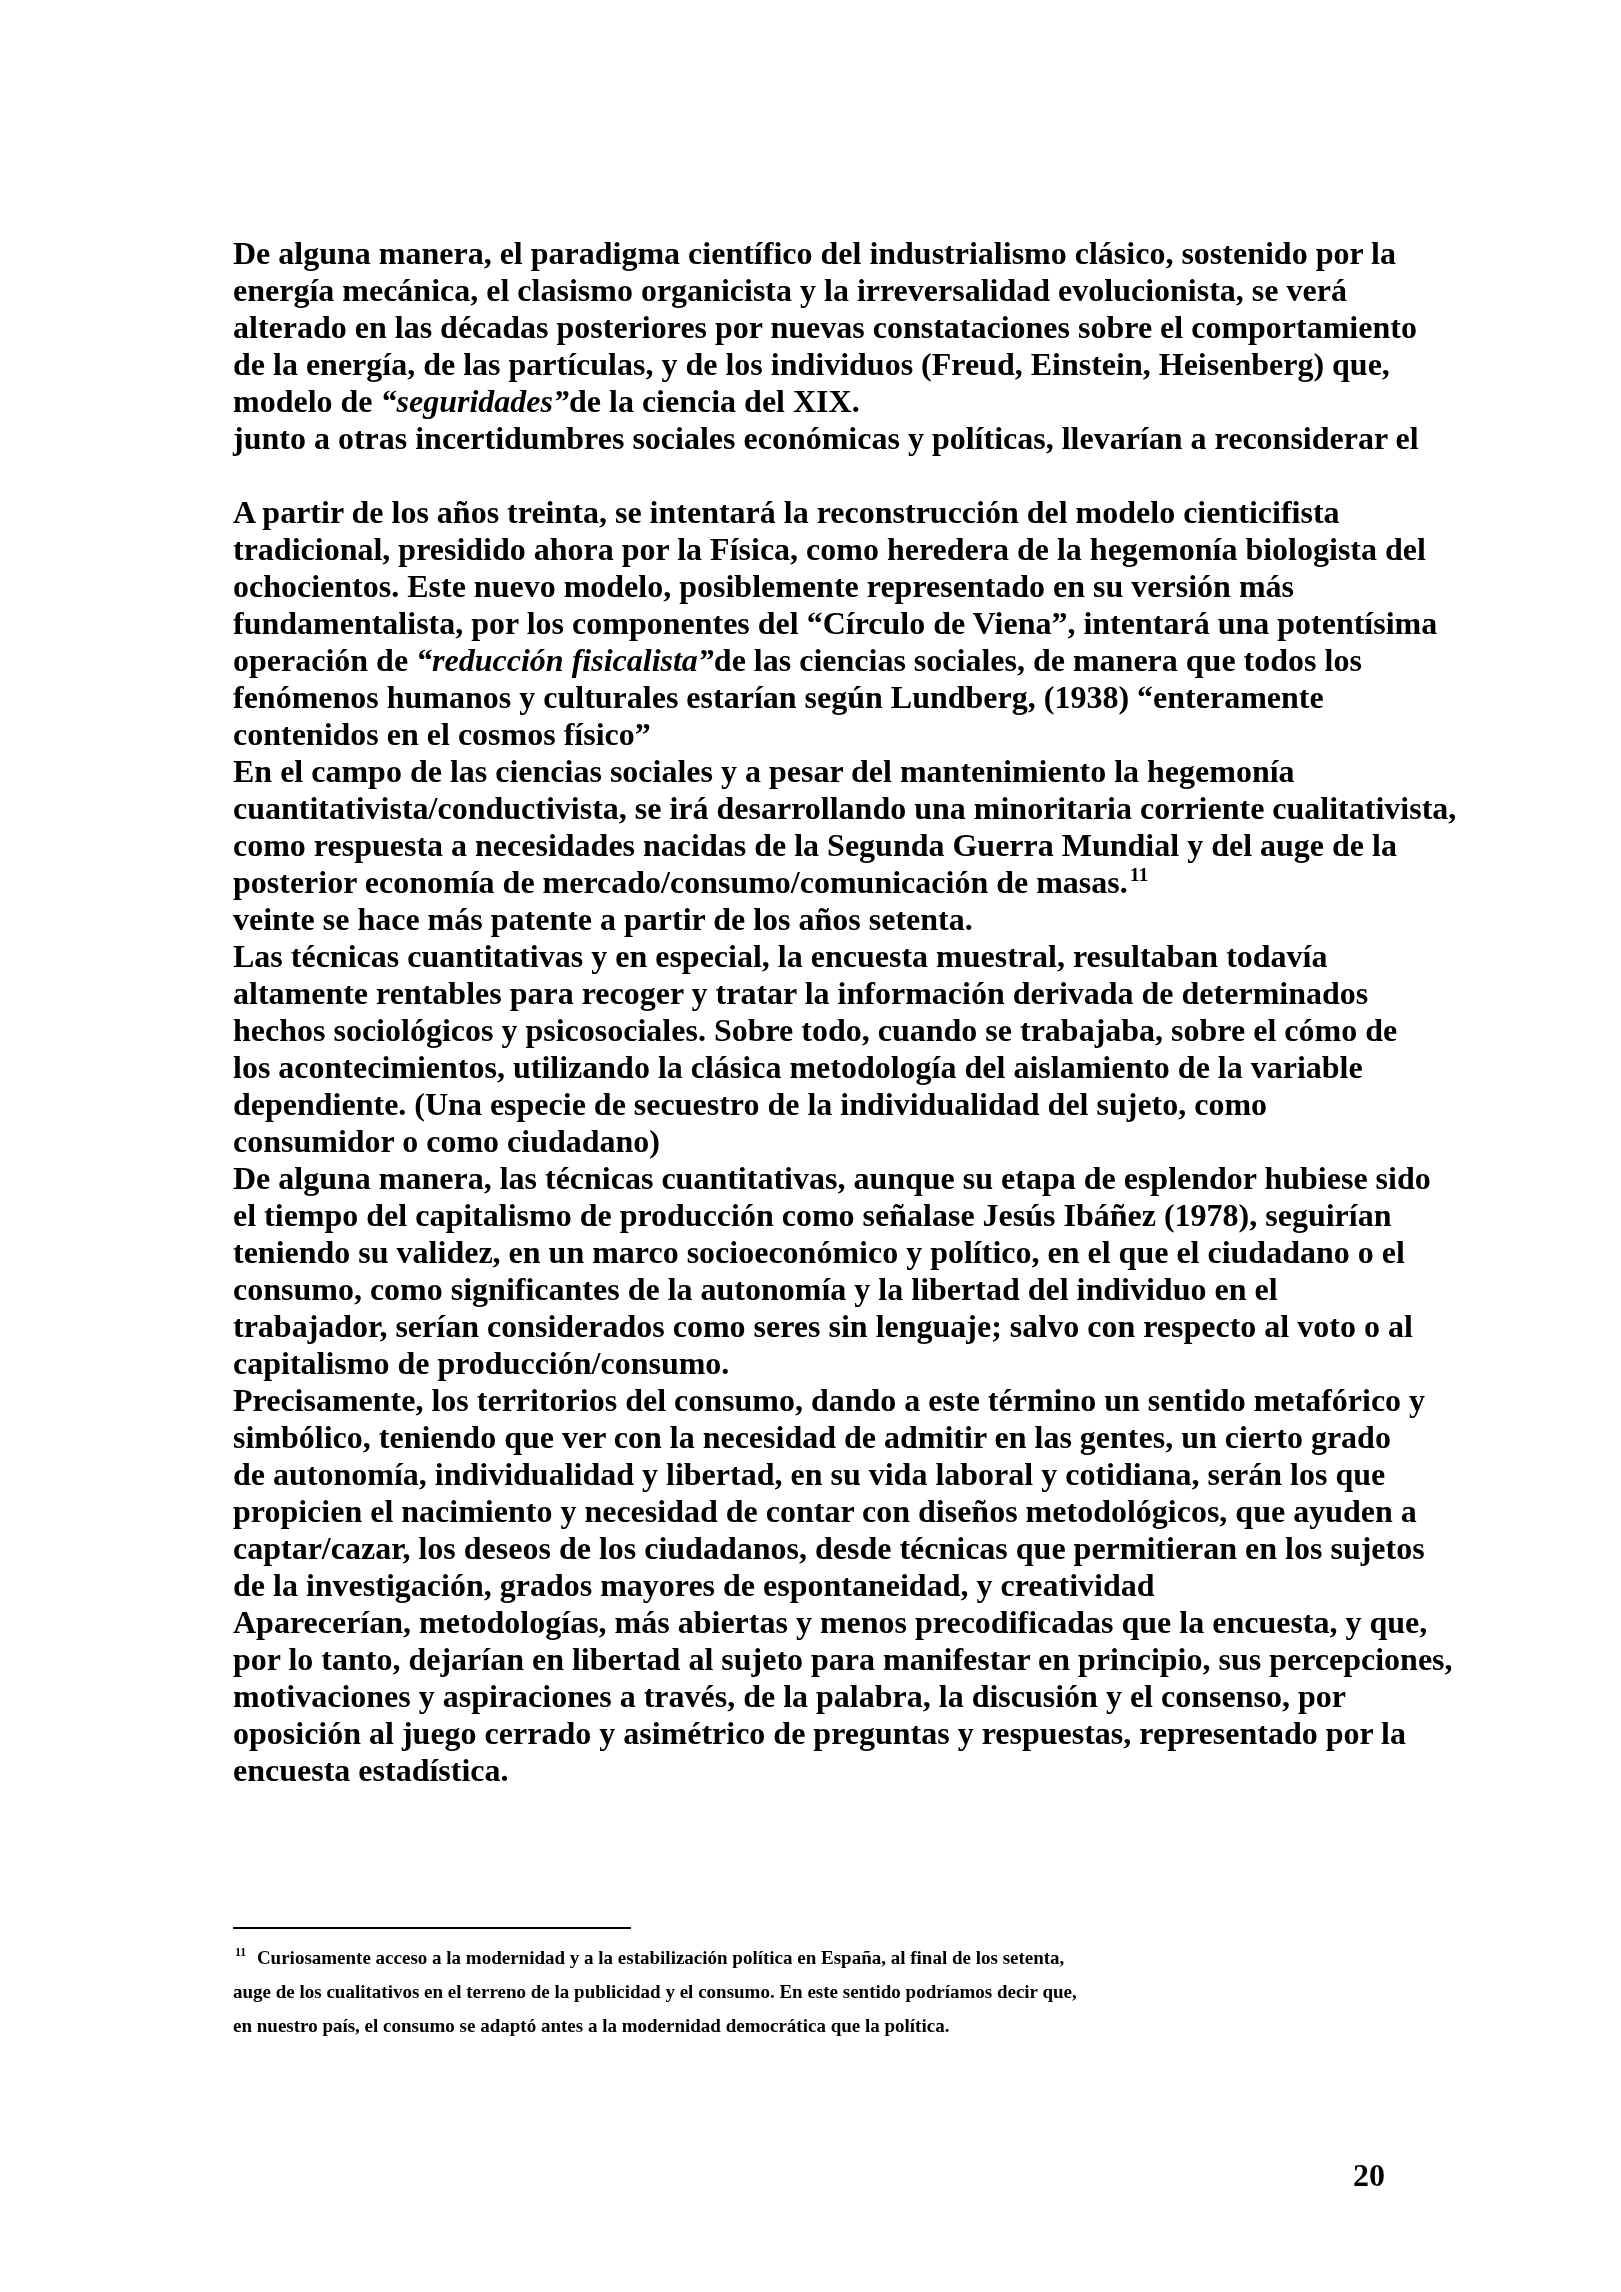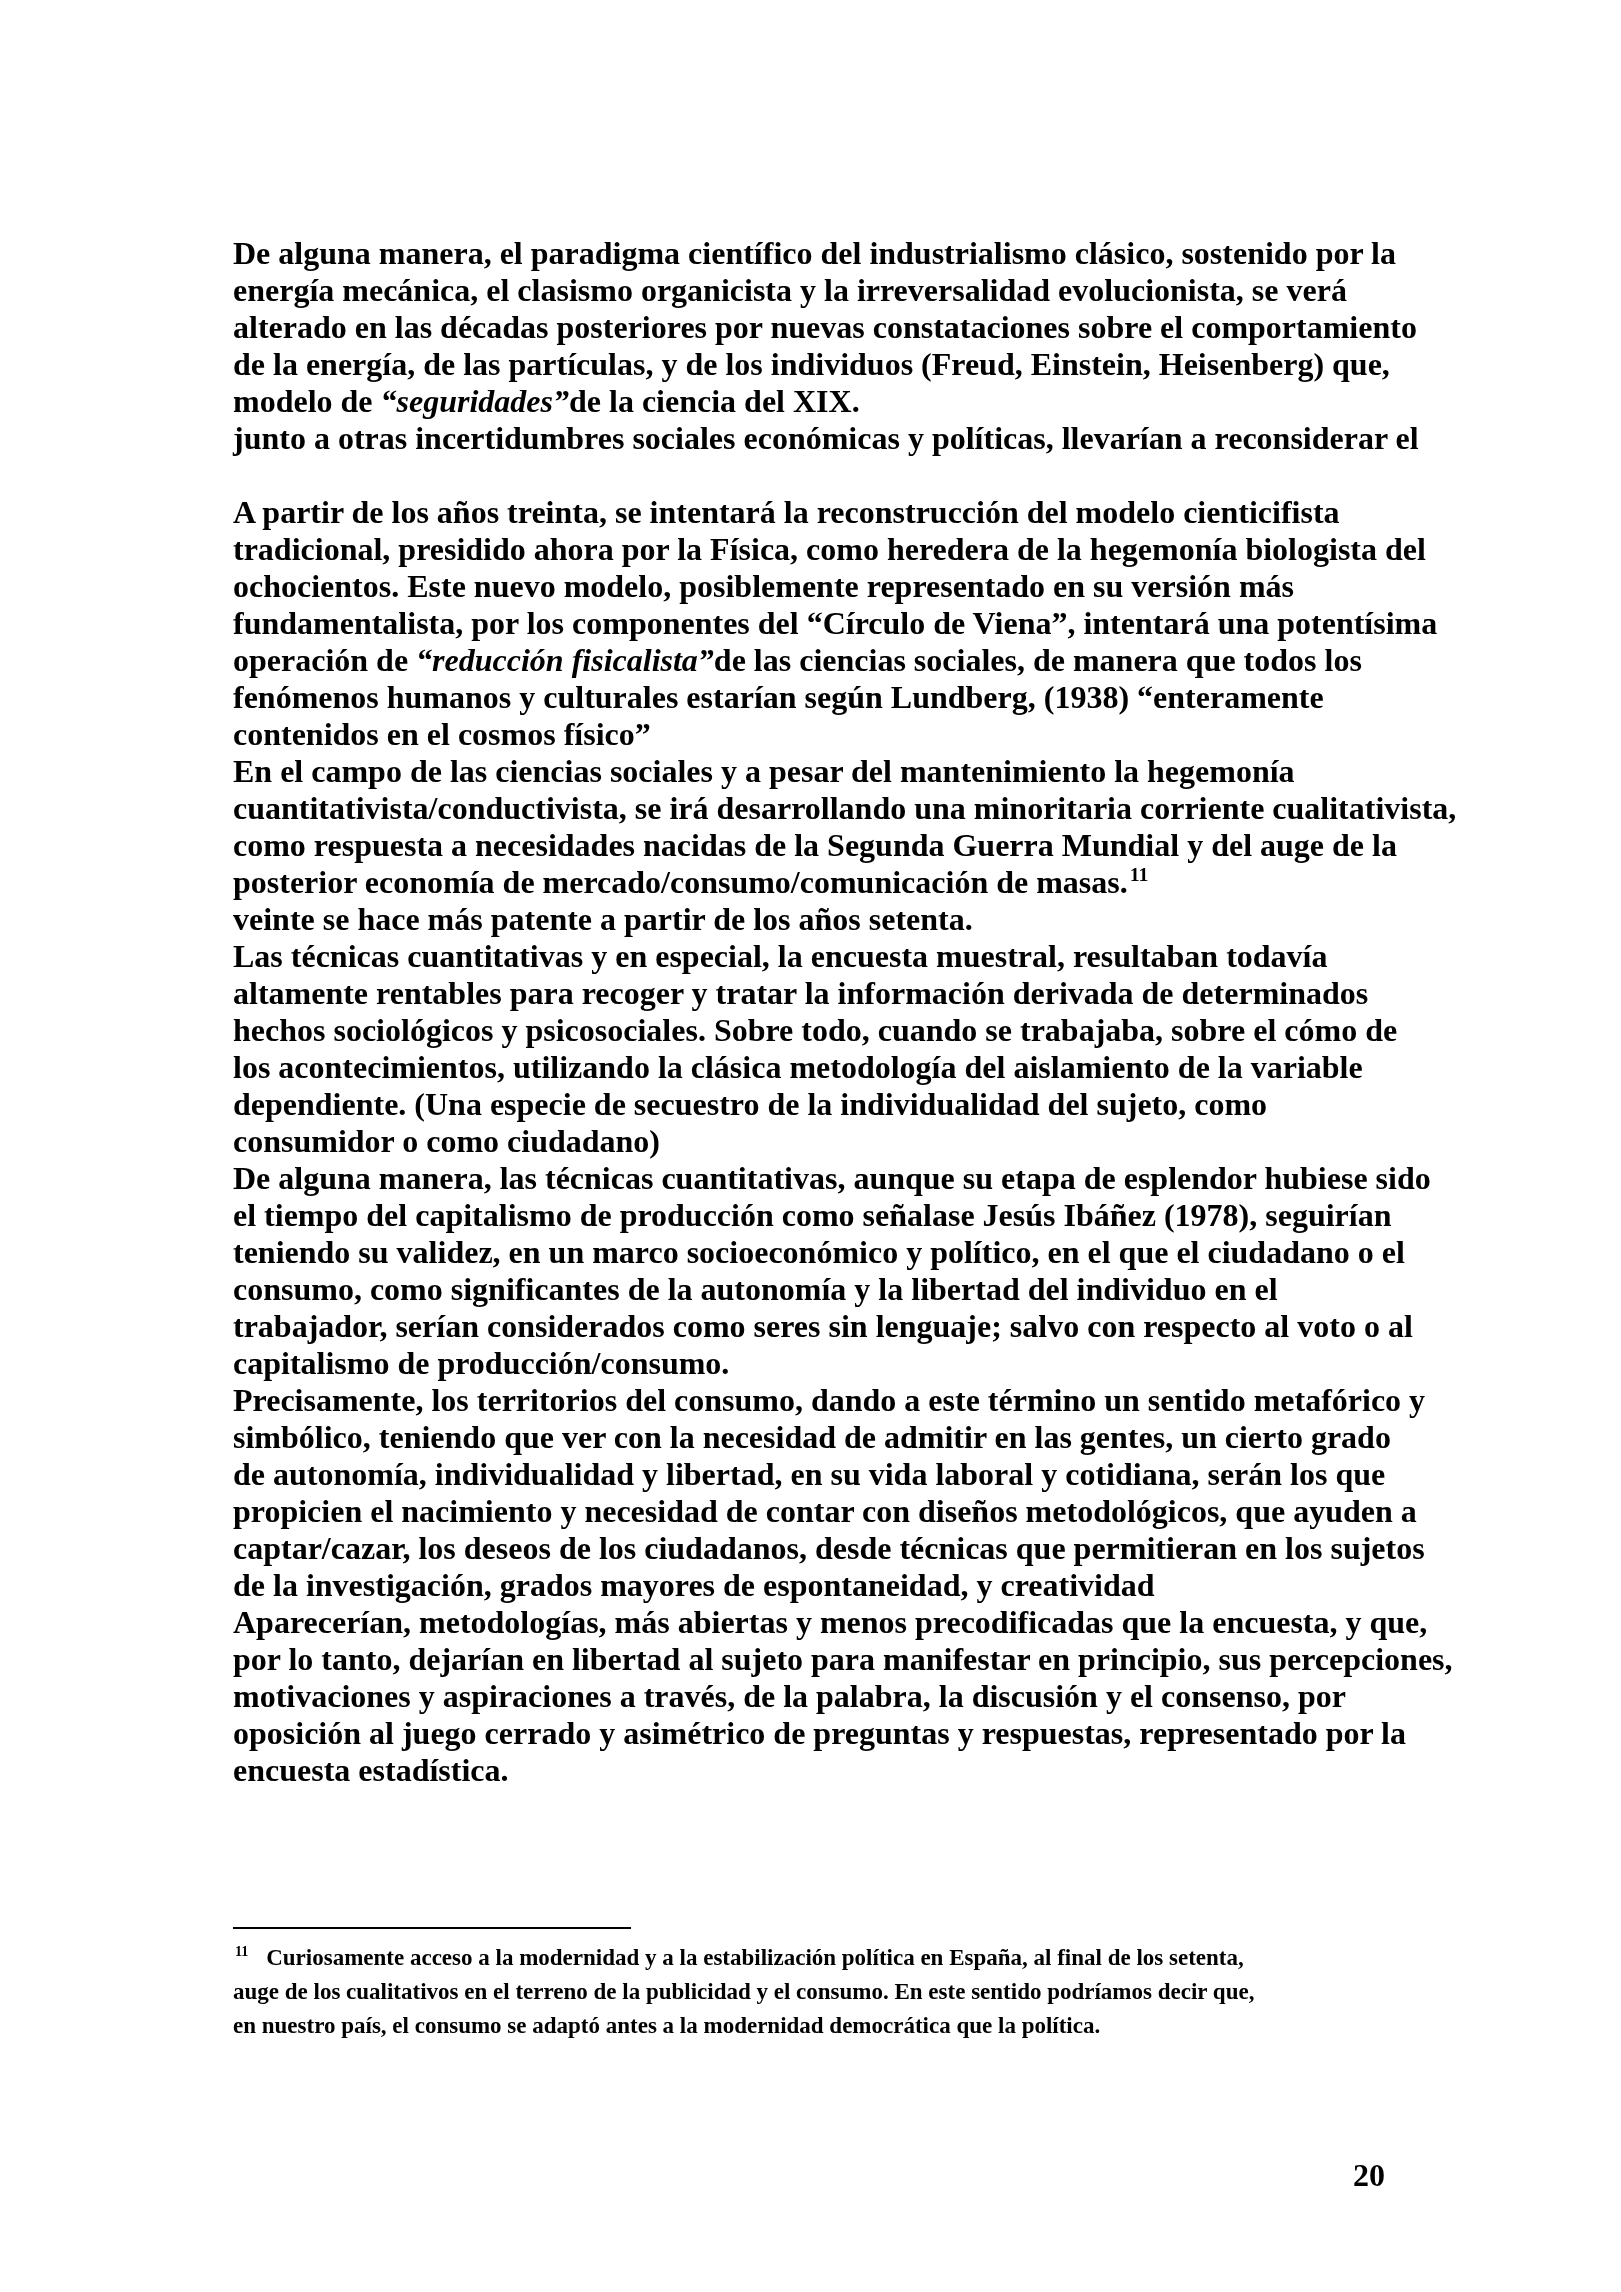--- a/index.html
+++ b/index.html
@@ -28,36 +28,36 @@
   }
   .para { margin: 0; }
   .line { white-space: pre; }
   .spacer { height: 37px; }
   .italic { font-style: italic; }
   .sup {
     vertical-align: super;
     font-size: 0.62em;
     line-height: 0;
     margin-left: 2px;
-    margin-right: 12px;
+    margin-right: 6px;
   }
   .footnote {
     position: absolute;
     left: 233px;
     top: 1927px;
     width: 1206px;
   }
   .footnote-rule {
     width: 398px;
     height: 0;
     border-top: 2.9px solid #000000;
     margin: 0 0 11.8px 0;
   }
   .footnote-text {
-    font-size: 23px;
+    font-size: 19px;
     line-height: 34px;
   }
   .page-number {
     position: absolute;
     top: 2158px;
     right: 236px;
     font-size: 32px;
     line-height: 35px;
   }
 </style>

